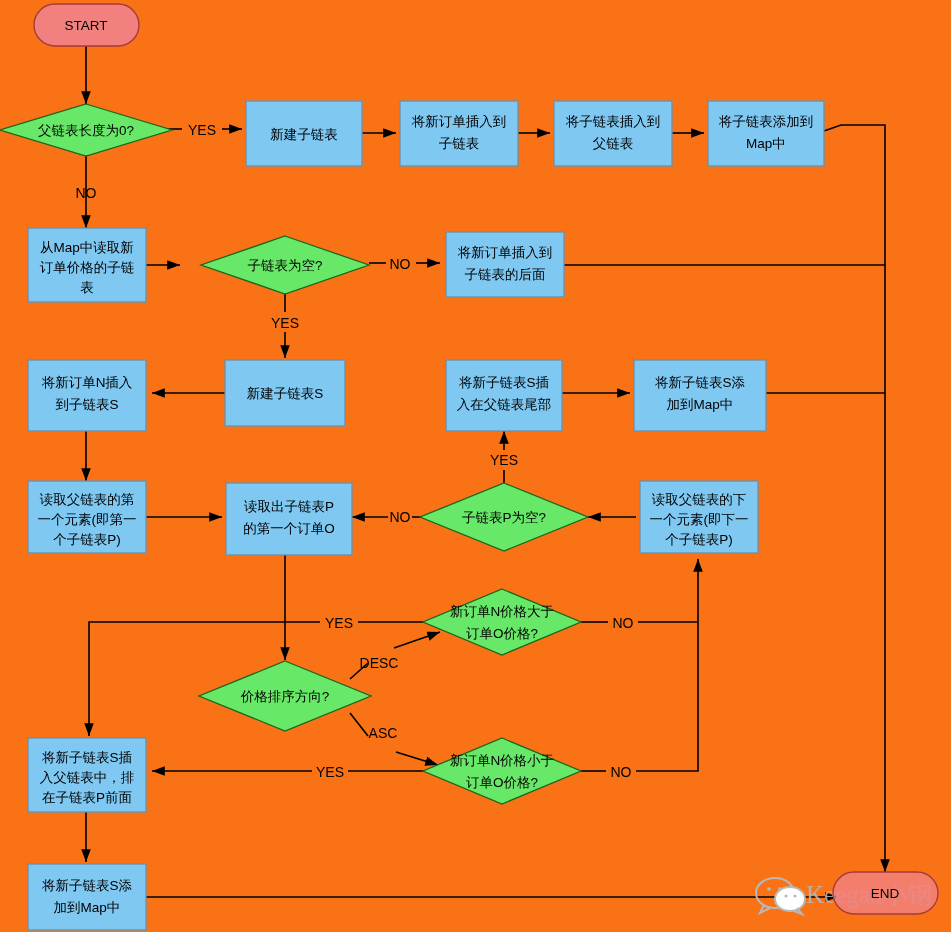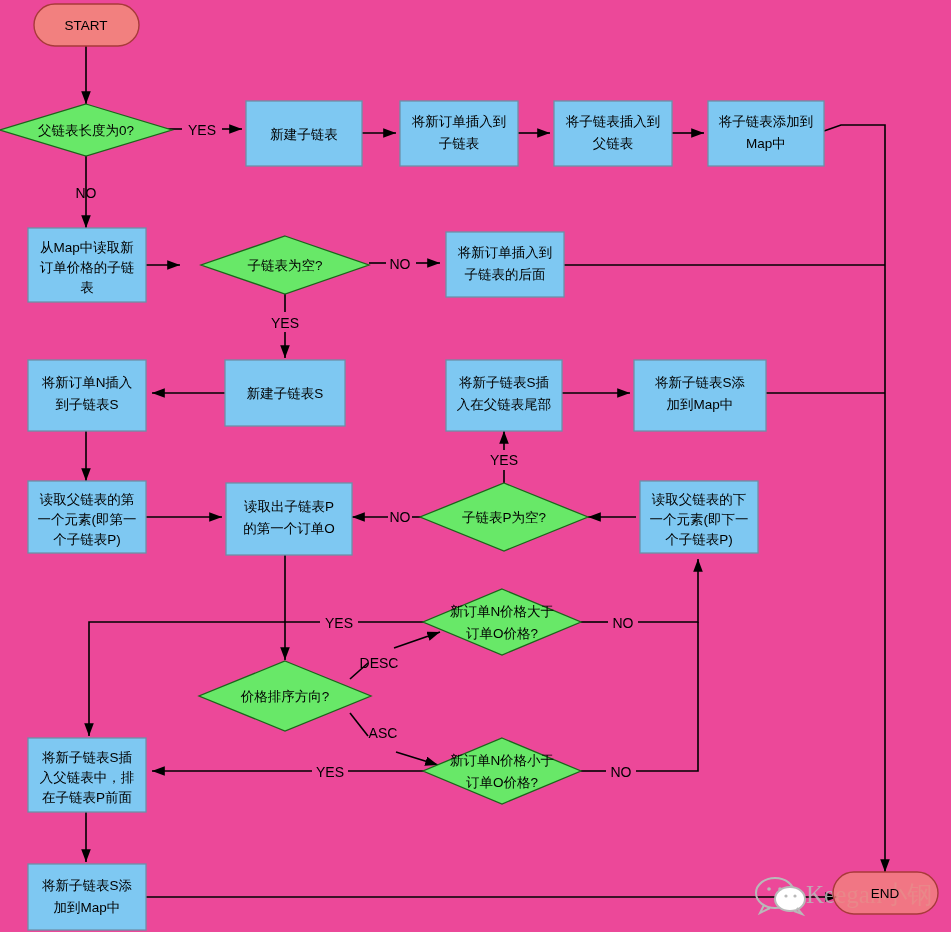--- a/index.html
+++ b/index.html
@@ -1,17 +1,17 @@
 <!DOCTYPE html>
 <html><head>
 <meta charset="utf-8">
 <style>
   html,body{margin:0;padding:0;background:#ffffff;}
   body{font-family:"Liberation Sans","DejaVu Sans",sans-serif;}
-  #canvas-wrap{position:relative;width:951px;height:932px;background:#ec4899;overflow:hidden;}
+  #canvas-wrap{position:relative;width:951px;height:932px;background:#f97316;overflow:hidden;}
   svg{display:block;}
   .node-text{font-family:"Liberation Sans","DejaVu Sans",sans-serif;font-size:13.5px;fill:#000;}
   .edge-label{font-family:"Liberation Sans","DejaVu Sans",sans-serif;font-size:14px;fill:#000;}
   .wm-text{font-family:"Liberation Serif","DejaVu Serif",serif;font-size:25px;fill:#b9b9b9;opacity:.85;}
 </style>
 </head>
 <body>
 
 <div id="canvas-wrap">
 <svg width="951" height="932" viewBox="0 0 951 932" xmlns="http://www.w3.org/2000/svg">

